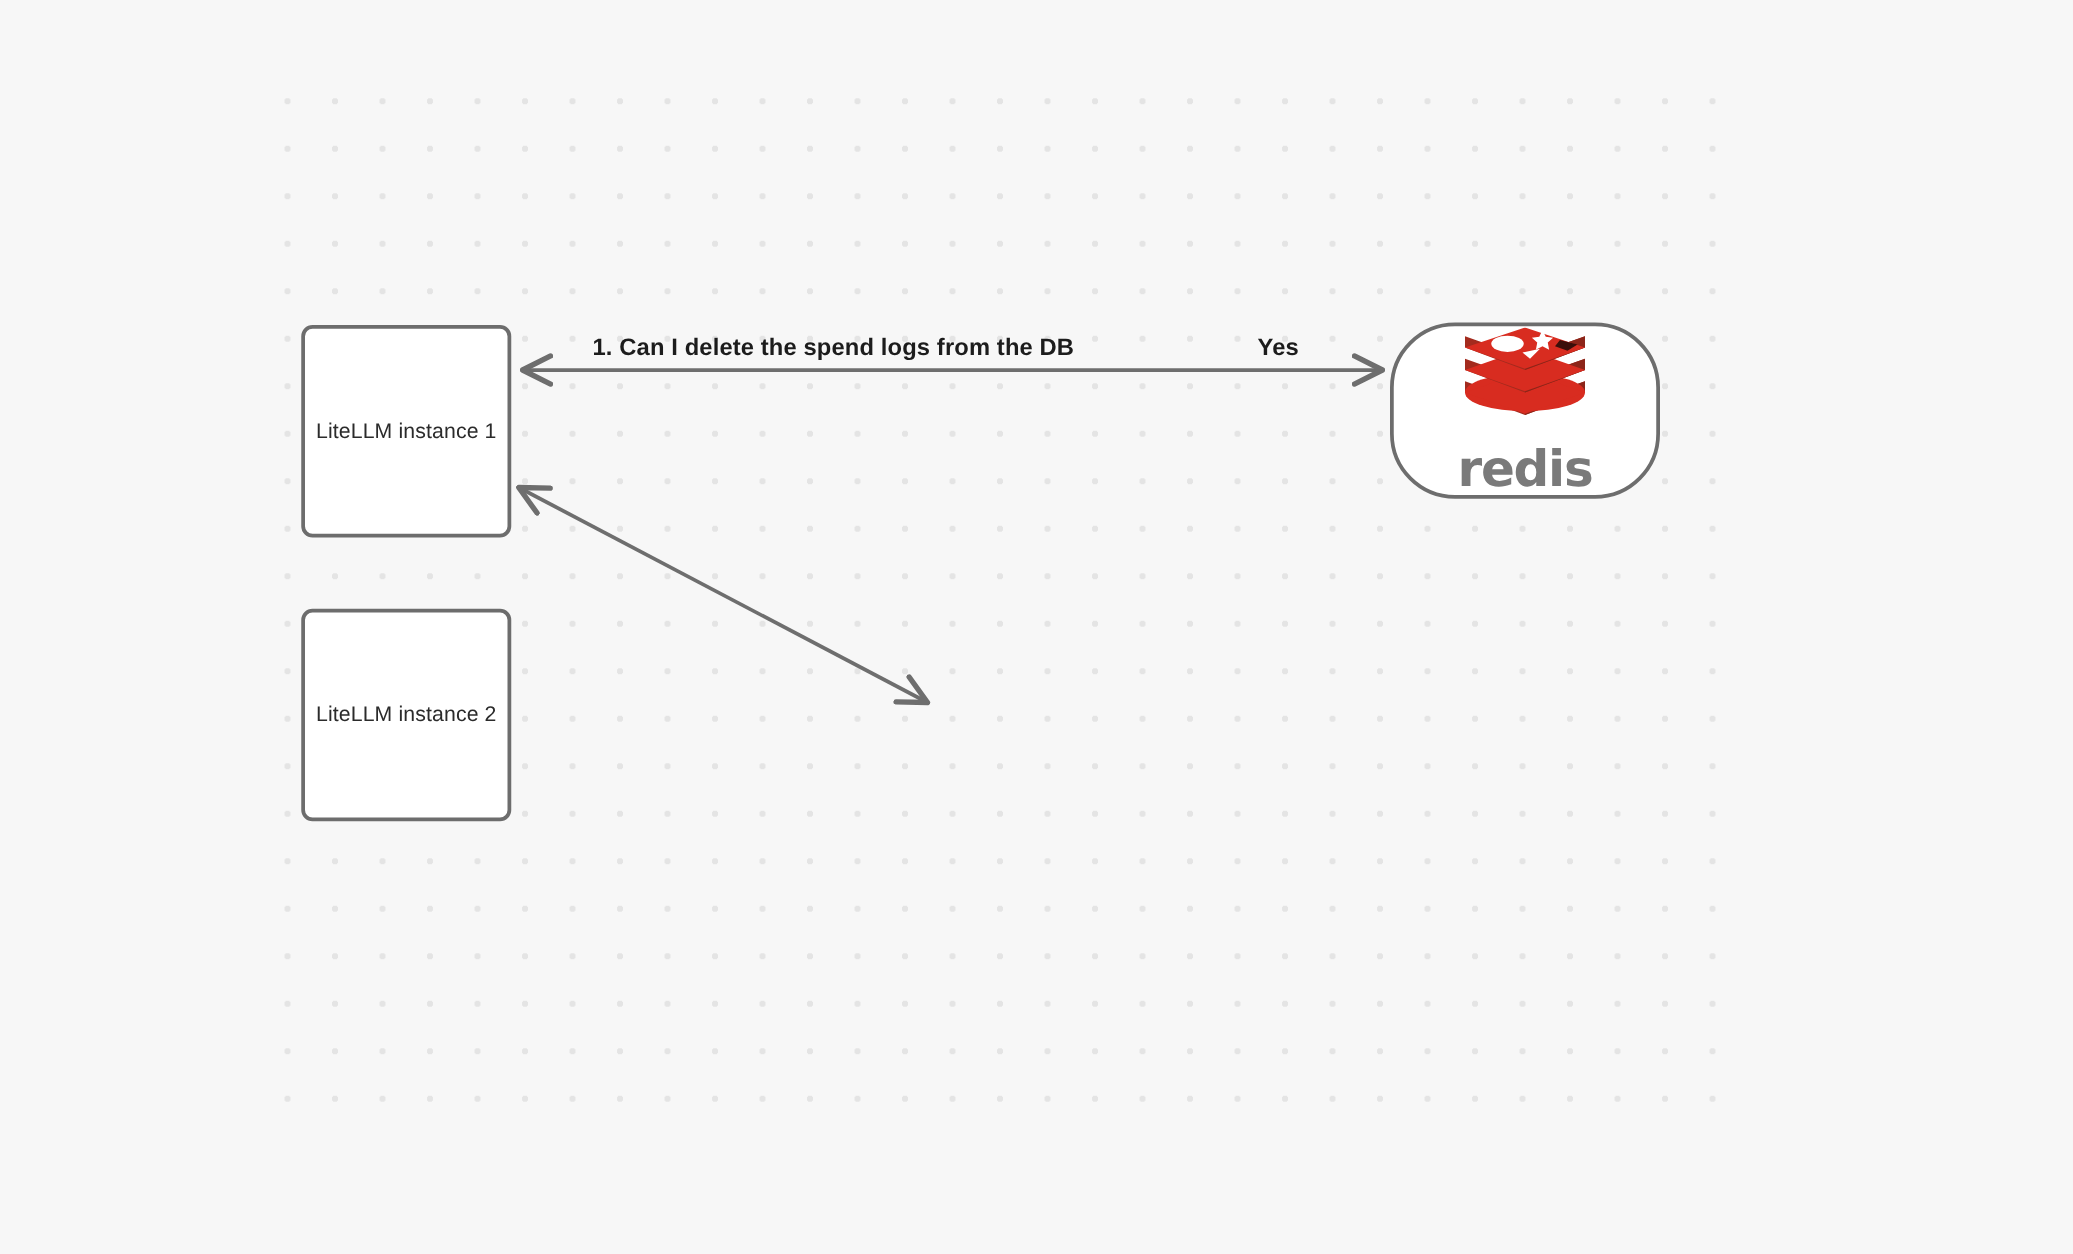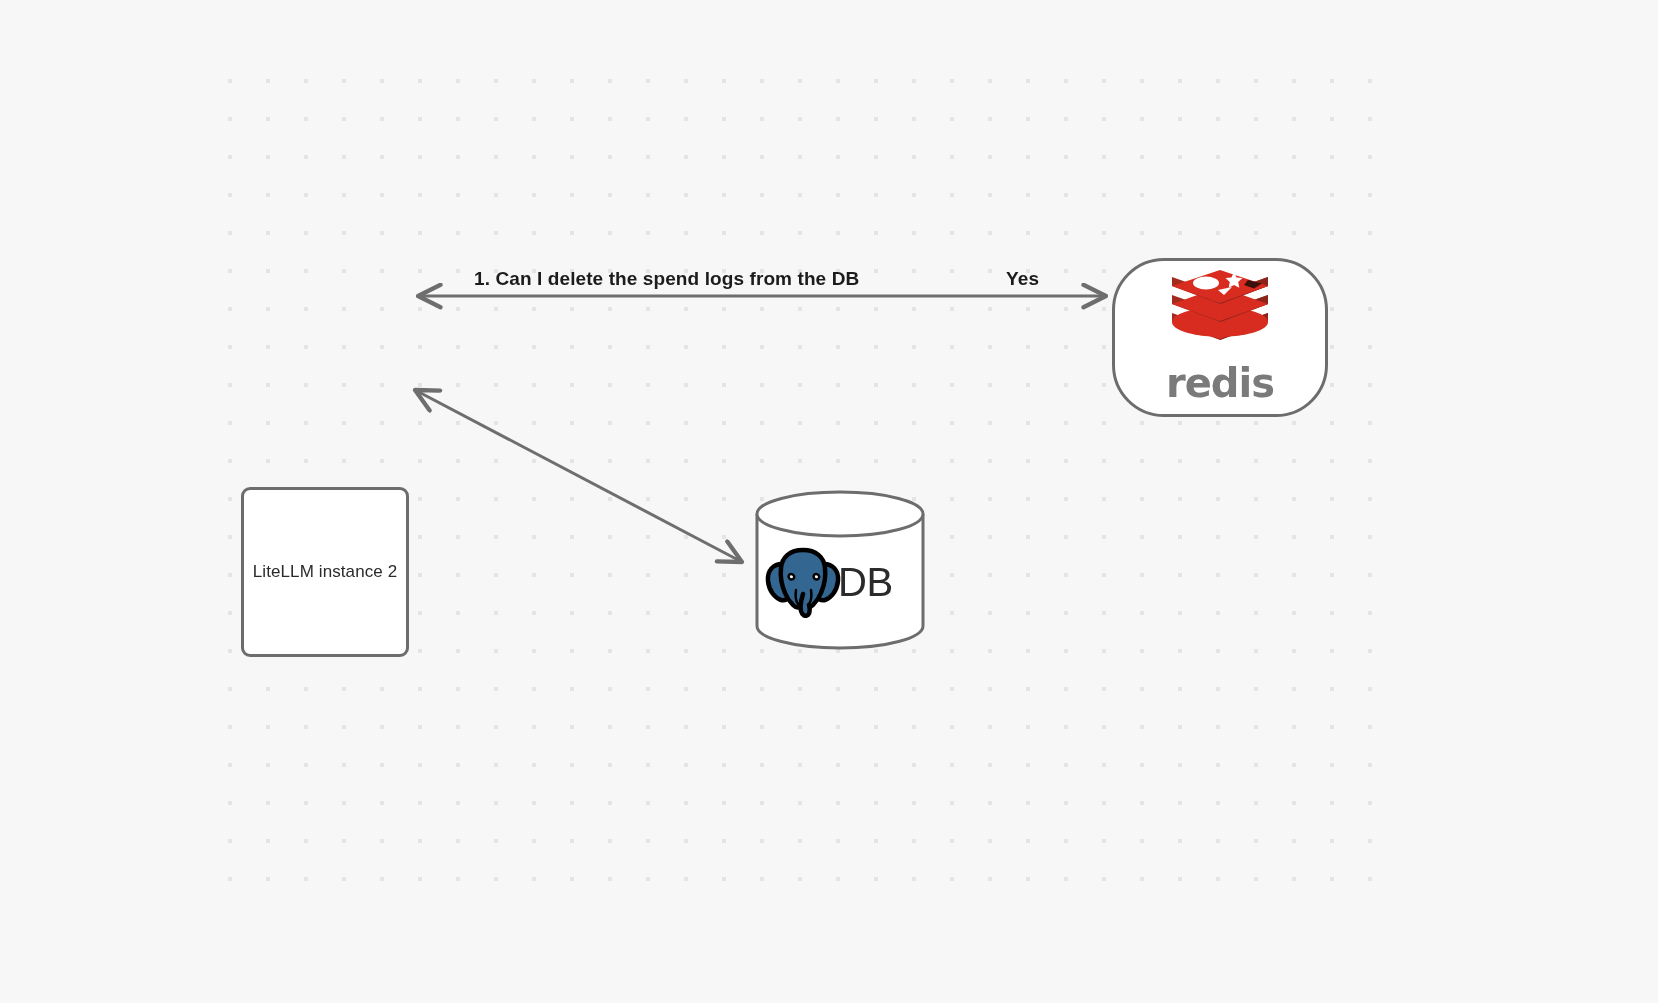--- a/index.html
+++ b/index.html
@@ -49,29 +49,29 @@
     font-family: "Liberation Sans", sans-serif;
     letter-spacing: 0.1px;
   }
 
   
   #redis-node {
     position: absolute;
     left: 1112px;
     top: 258px;
     width: 216px;
-    height: 159px;
+    height: 141px;
     background: #ffffff;
     border: 3px solid #6d6d6d;
     border-radius: 52px;
     box-sizing: border-box;
     display: flex;
     flex-direction: column;
     align-items: center;
-    justify-content: center;
+    justify-content: flex-end;
   }
   #redis-logo-wrap {
     display: flex;
     flex-direction: column;
     align-items: center;
     margin-top: -2px;
   }
   .redis-wordmark {
     font-size: 40px;
     font-weight: 700;
@@ -151,20 +151,23 @@
     <g>
       <line x1="415" y1="390" x2="742" y2="562" stroke="#6e6e6e" stroke-width="3" marker-start="url(#arrow-left)" marker-end="url(#arrow-right)"></line>
     </g>
   </svg>
 
   <div class="edge-label" id="edge-label-1">1.  Can I delete the spend logs from the DB</div>
 
   <div class="edge-label" id="edge-label-1b">Yes</div>
 
 
+  <div class="node-box" id="litellm-1" style="left:241px; top:260px; width:168px; height:170px;">
+    <span class="node-label">LiteLLM instance 1</span>
+  </div>
 
   <div class="node-box" id="litellm-2" style="left:241px; top:487px; width:168px; height:170px;">
     <span class="node-label">LiteLLM instance 2</span>
   </div>
 
 
   <div id="redis-node">
     <div id="redis-logo-wrap">
 
       <span>
@@ -195,47 +198,14 @@
             <path d="M50 20 L64 17 L56 25 Z" fill="#ffffff"></path>
 
             <path d="M80 10 L94 13.5 L86 18.5 L76 15 Z" fill="#3b0f0a"></path>
           </g>
         </svg>
       </span>
       <span class="redis-wordmark">redis</span>
     </div>
   </div>
 
-  <div id="db-node">
-    <svg width="172" height="160" viewBox="0 0 172 160">
-      <path d="M3 24 L3 136 A83 22 0 0 0 169 136 L169 24" fill="#ffffff" stroke="#6d6d6d" stroke-width="3"></path>
-      <ellipse cx="86" cy="24" rx="83" ry="22" fill="#ffffff" stroke="#6d6d6d" stroke-width="3"></ellipse>
-    </svg>
-
-    <span style="position:absolute; left:10px; top:54px;">
-      <svg width="78" height="74" viewBox="0 0 78 74">
-        <g stroke="#000000" stroke-width="4.5" stroke-linejoin="round" stroke-linecap="round">
-
-          <path d="M20 20 C9 19 3 27 4 37 C5 47 11 54 17 56 C21 57 25 55 26 50 L27 26 Z" fill="#336791"></path>
-
-          <path d="M58 20 C69 19 75 27 74 37 C73 47 67 54 61 56 C57 57 53 55 52 50 L51 26 Z" fill="#336791"></path>
-
-          <path d="M39 6 C26 6 18 13 17 24 C16 33 18 42 21 49 C23 54 26 58 29 61
-                   C31 63 34 64 36 63 C38 62 39 59 39 56 C39 59 40 62 42 63
-                   C44 64 47 63 49 61 C52 58 55 54 57 49 C60 42 62 33 61 24
-                   C60 13 52 6 39 6 Z" fill="#336791"></path>
-
-          <path d="M39 50 C37 56 36 62 37 67 C38 71 41 73 44 71 C46 69 46 65 45 61" fill="#336791"></path>
-
-          <path d="M27 30 C25 30 24 32 25 34 C26 36 29 36 30 34 C31 32 29 30 27 30 Z" fill="#ffffff" stroke-width="2.5"></path>
-
-          <path d="M52 30 C50 30 49 32 50 34 C51 36 54 36 55 34 C56 32 54 30 52 30 Z" fill="#ffffff" stroke-width="2.5"></path>
-
-          <path d="M32 46 C31 52 32 57 34 60" fill="none" stroke-width="2.5"></path>
-          <path d="M47 46 C48 52 47 57 45 60" fill="none" stroke-width="2.5"></path>
-        </g>
-      </svg>
-    </span>
-
-    <span class="db-text">DB</span>
-  </div>
 
 </div>
 
 </body></html>

